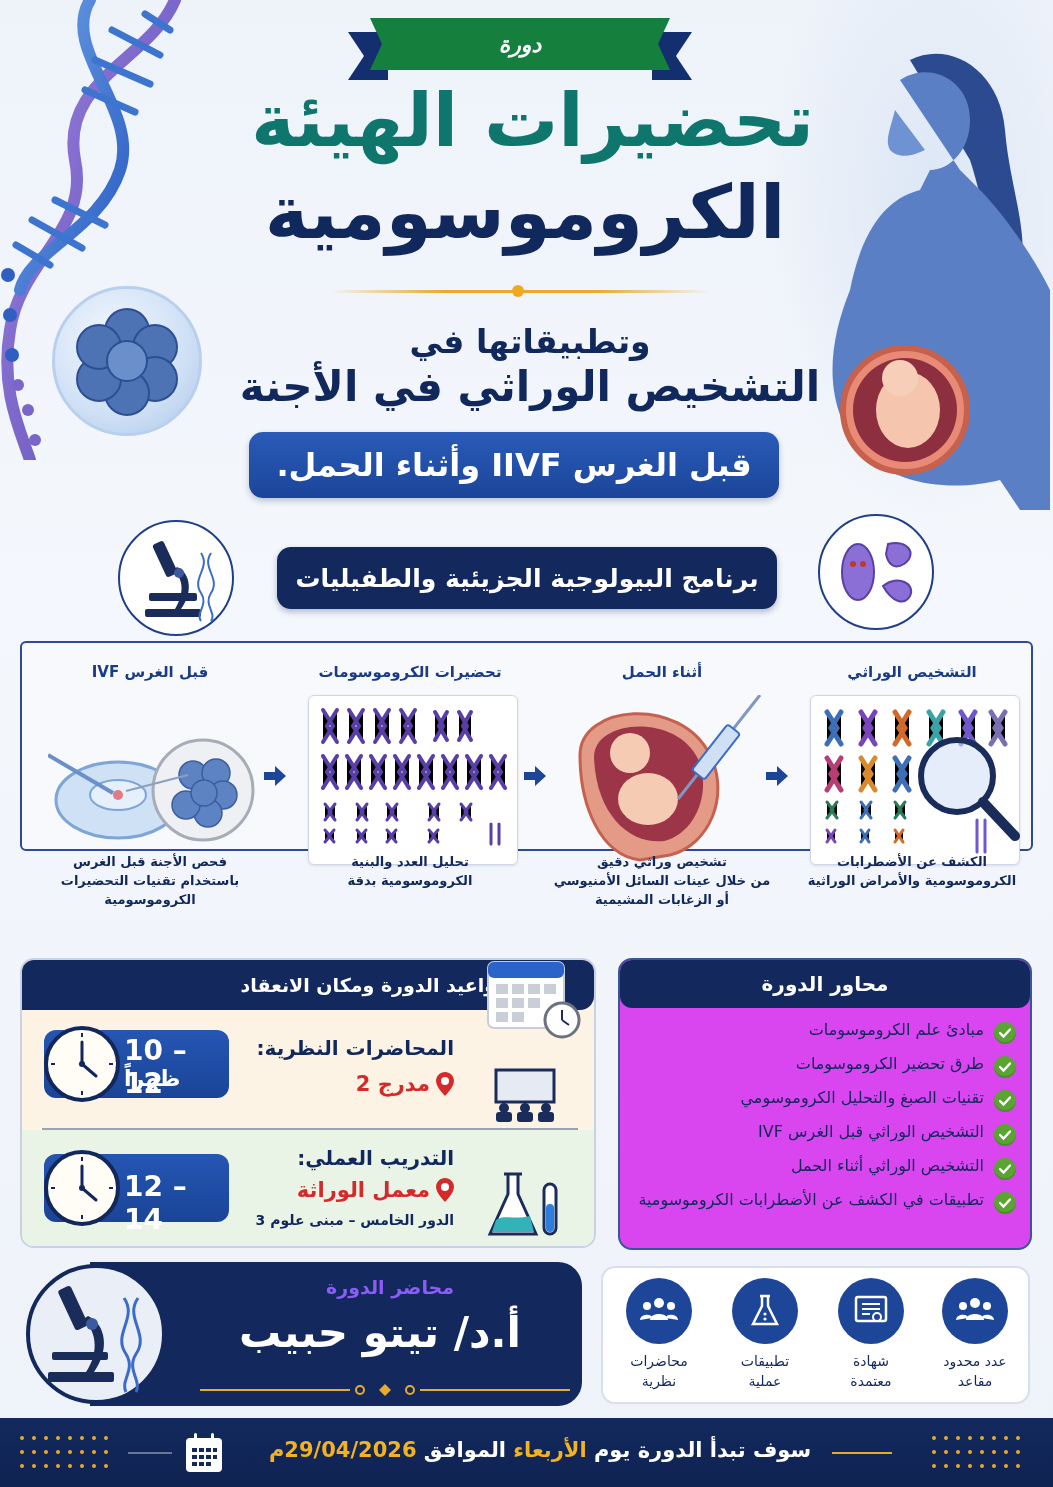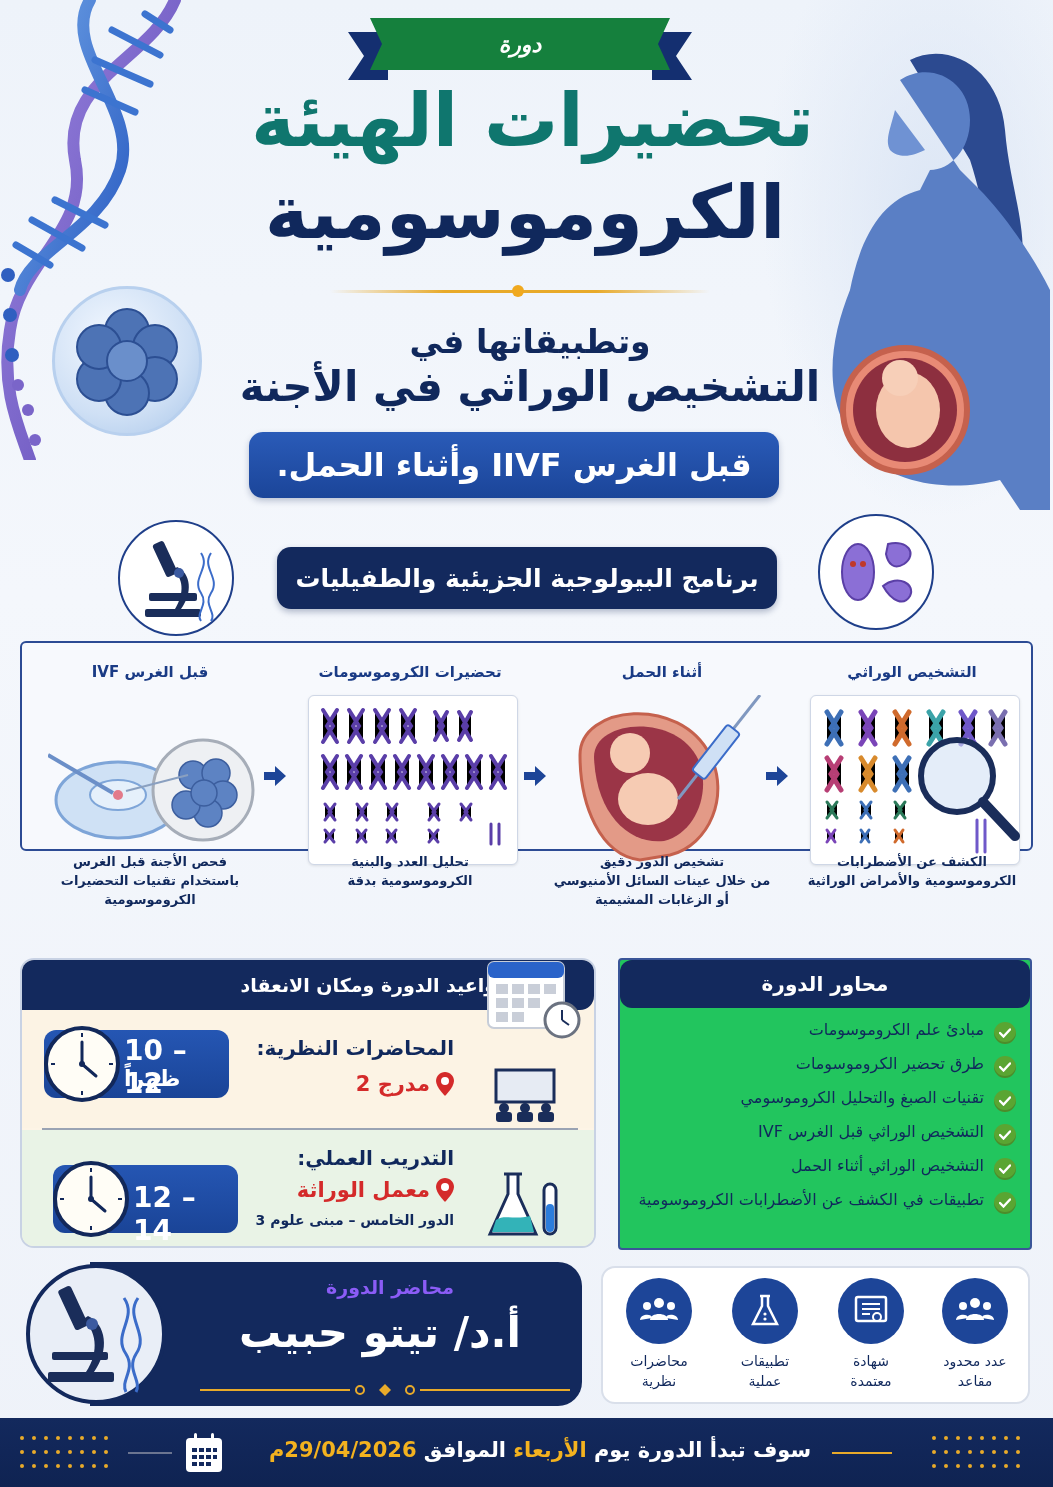--- a/index.html
+++ b/index.html
@@ -109,21 +109,21 @@
     background: #fffdf6; border: 4px solid #12285a;
   }
   .time-text { position: absolute; left: 80px; right: 6px; text-align: left; color: #fff; font-weight: bold; }
   .sched-label { position: absolute; right: 140px; font-size: 20px; font-weight: bold; direction: rtl; color: #10285c; }
   .sched-loc { position: absolute; right: 140px; font-size: 21px; font-weight: bold; direction: rtl; color: #d42a2a; display: flex; align-items: center; gap: 6px; }
   .sched-sub { position: absolute; right: 140px; font-size: 14px; font-weight: bold; direction: rtl; color: #10285c; }
 
   
   .topics-card {
     left: 618px; top: 958px; width: 414px; height: 292px;
-    background: #22c55e; border: 2px solid #3a5598; border-radius: 4px; overflow: hidden;
+    background: #d946ef; border: 2px solid #3a5598; border-radius: 14px; overflow: hidden;
   }
   .topics-header {
     position: absolute; left: 0; top: 0; width: 100%; height: 48px;
     background: #13295d; color: #fff; font-size: 20px; font-weight: bold;
     display: flex; align-items: center; justify-content: center; direction: rtl;
     border-radius: 12px 12px 12px 12px;
   }
   .topics-list { position: absolute; right: 14px; top: 60px; width: 390px; direction: rtl; list-style: none; }
   .topics-list li { display: flex; align-items: flex-start; gap: 10px; font-size: 16px; line-height: 1.3; margin-bottom: 10px; color: #10285c; }
   .check {
@@ -365,21 +365,21 @@
     <div class="step-title">أثناء الحمل</div>
     <svg class="step-img" viewBox="0 0 210 170">
       <path d="M20 60 C 20 10, 120 0, 150 60 C 170 100, 150 150, 110 160 L 80 165 C 40 160, 20 110, 20 60 Z" fill="#e39a87" stroke="#c5614d" stroke-width="3"></path>
       <path d="M34 62 C 34 24, 116 18, 138 64 C 152 96, 136 138, 104 146 C 70 150, 36 120, 34 62 Z" fill="#9b3547"></path>
       <circle cx="70" cy="58" r="20" fill="#f6cbb3"></circle>
       <ellipse cx="88" cy="104" rx="30" ry="26" fill="#f6cbb3"></ellipse>
       <line x1="200" y1="0" x2="118" y2="104" stroke="#8098c0" stroke-width="3"></line>
       <rect x="148" y="28" width="16" height="58" rx="3" fill="#cfe0f5" stroke="#3b6cc9" stroke-width="2" transform="rotate(38 156 57)"></rect>
     </svg>
     <div class="step-desc">
-      <div>تشخيص الدور دقيق</div>
+      <div>تشخيص وراثي دقيق</div>
       <div>من خلال عينات السائل الأمنيوسي</div>
       <div>أو الزغابات المشيمية</div>
     </div>
   </div>
 
   <svg class="arrow" style="left:744px;" viewBox="0 0 22 22">
     <path d="M0 7 H11 V1 L22 11 L11 21 V15 H0 Z" fill="#1d4598"></path>
   </svg>
 
   <div class="step" style="left:770px;">
@@ -445,21 +445,21 @@
   </div>
   <div class="sched-label" style="top:76px;">المحاضرات النظرية:</div>
   <div class="sched-loc" style="top:112px;">
     <svg width="18" height="24" viewBox="0 0 18 24">
       <path d="M9 0 C 4 0, 0 4, 0 9 C 0 15, 9 24, 9 24 C 9 24, 18 15, 18 9 C 18 4, 14 0, 9 0 Z" fill="#d42a2a"></path>
       <circle cx="9" cy="9" r="4" fill="#fff"></circle>
     </svg>
     <span>مدرج 2</span>
   </div>
 
-  <div class="time-pill" style="top:205px;margin-left:9px;">
+  <div class="time-pill" style="top:194px;">
     <div class="clock-face">
       <svg width="68" height="68" viewBox="0 0 68 68">
         <line x1="34" y1="34" x2="34" y2="12" stroke="#12285a" stroke-width="3" stroke-linecap="round"></line>
         <line x1="34" y1="34" x2="48" y2="46" stroke="#12285a" stroke-width="3" stroke-linecap="round"></line>
         <circle cx="34" cy="34" r="3" fill="#12285a"></circle>
         <g fill="#12285a">
             <rect x="33" y="3" width="2" height="4"></rect>
             <rect x="33" y="61" width="2" height="4"></rect>
             <rect x="3" y="33" width="4" height="2"></rect>
             <rect x="61" y="33" width="4" height="2"></rect>

